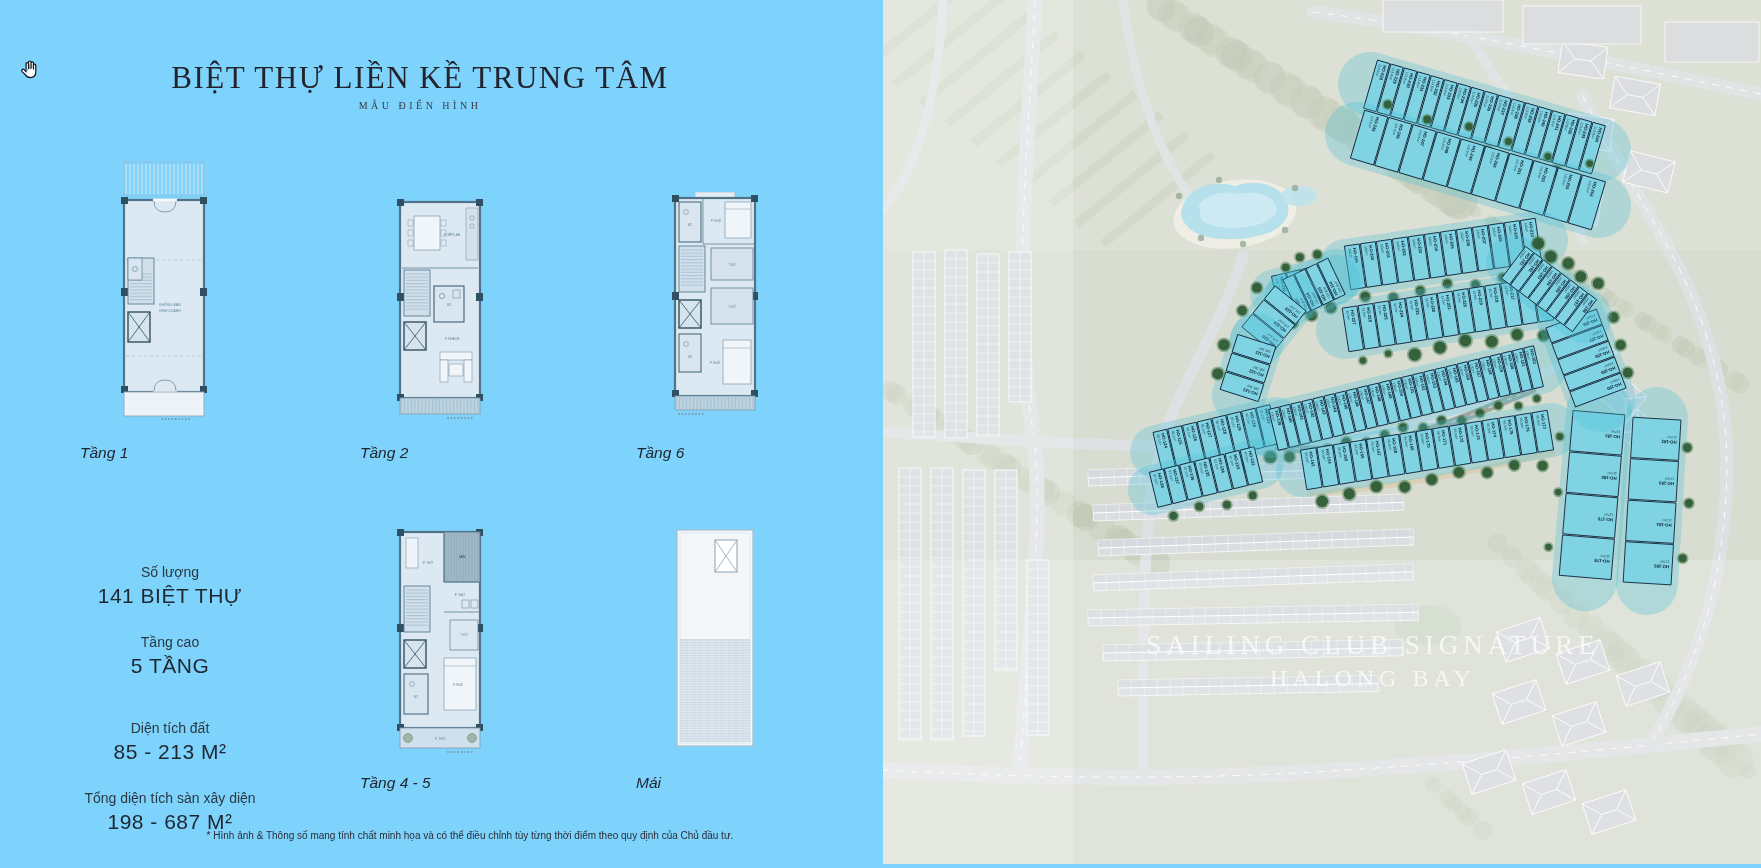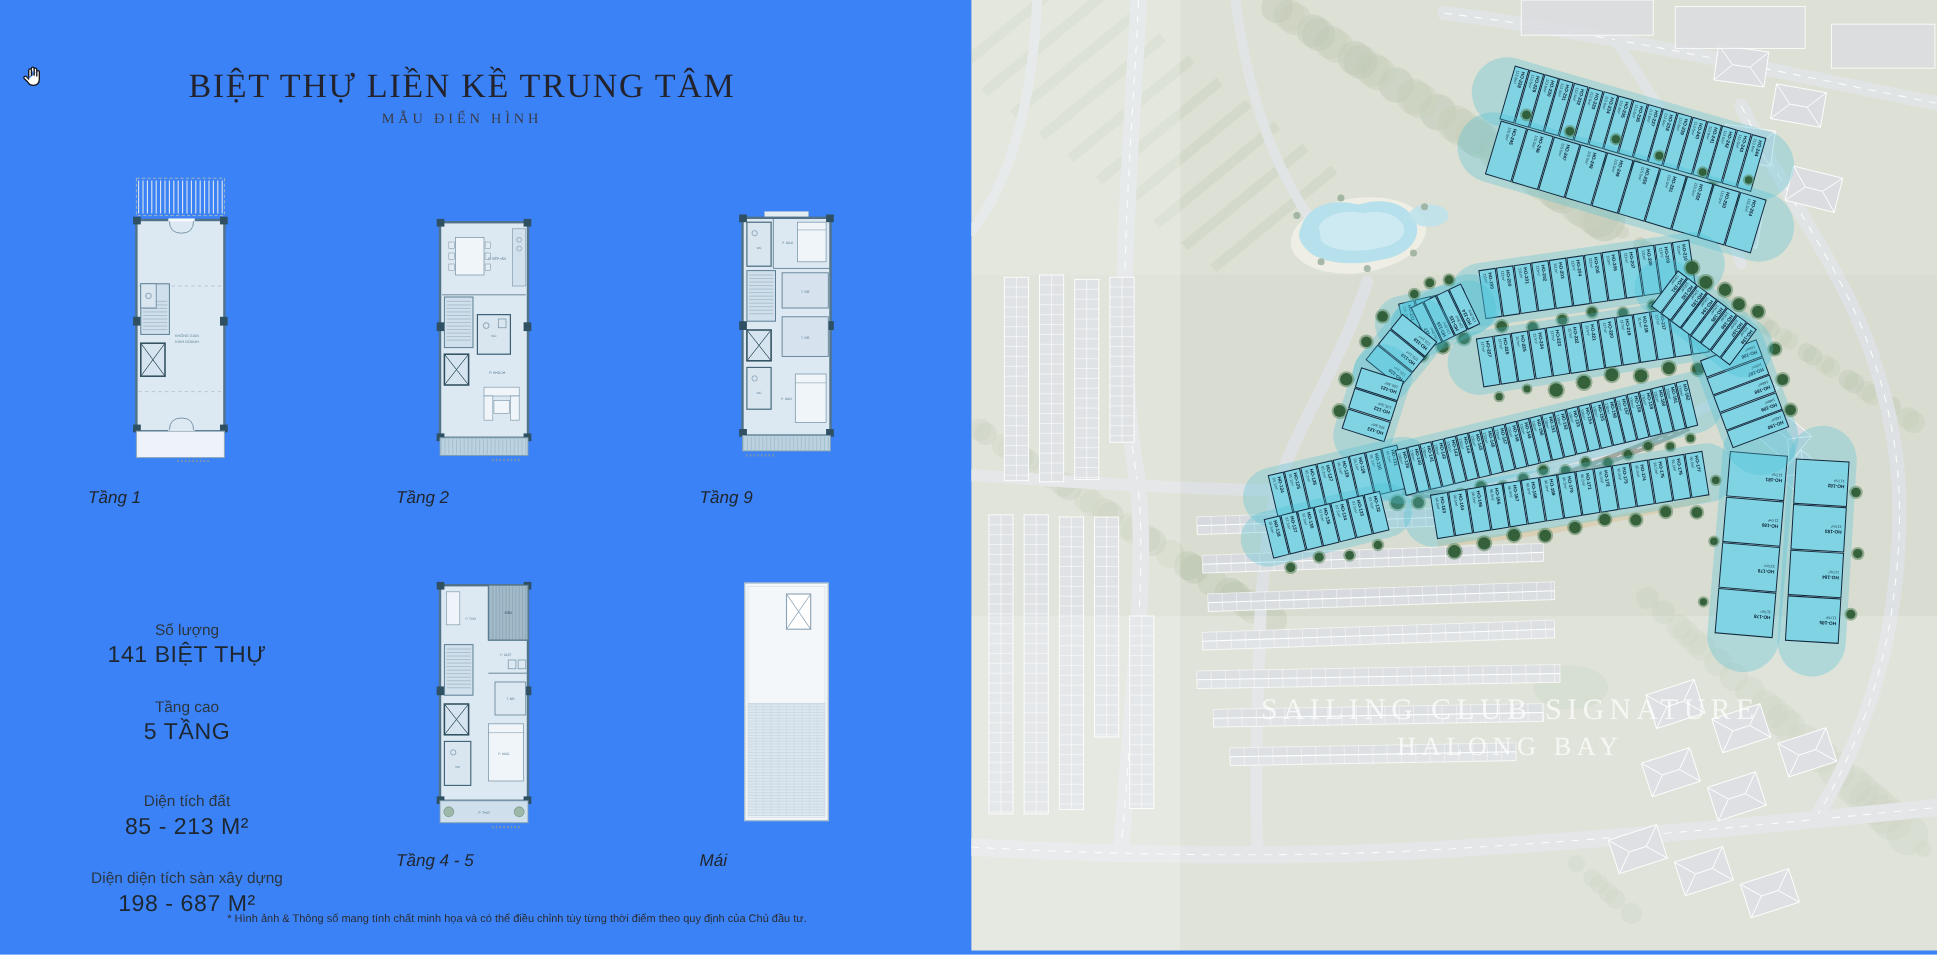--- a/index.html
+++ b/index.html
@@ -1,21 +1,21 @@
 <!DOCTYPE html>
 <html><head>
 <meta charset="utf-8">
 <style>
   html,body{margin:0;padding:0;background:#ffffff;}
-  #stage{position:relative;width:1761px;height:868px;background:#3b82f6;overflow:hidden;
+  #stage{position:relative;width:1761px;height:868px;background:#7dd3fc;overflow:hidden;
          font-family:"Liberation Sans","DejaVu Sans",sans-serif;}
   .abs{position:absolute;}
   .title{font-family:"Liberation Serif","DejaVu Serif",serif;font-size:31px;letter-spacing:1.5px;
          color:#23232d;text-align:center;font-weight:500;}
-  .subtitle{font-family:"Liberation Serif","DejaVu Serif",serif;font-size:13px;letter-spacing:3.5px;
+  .subtitle{font-family:"Liberation Serif","DejaVu Serif",serif;font-size:10px;letter-spacing:3.5px;
          color:#3a3a44;text-align:center;}
   .plan-label{font-style:italic;font-size:15.5px;color:#20262f;text-align:left;width:160px;}
   .stat{width:340px;text-align:center;color:#2c3640;}
   .stat .lb{font-size:14px;margin-top:44px;}
   .stat .vl{font-size:21px;color:#1e2630;letter-spacing:.5px;margin-top:4px;}
   .footnote{width:820px;left:60px;text-align:center;font-size:10px;color:#2c2c34;}
   .wm{fill:#ffffff;opacity:.72;font-family:"Liberation Serif","DejaVu Serif",serif;}
   .wm1{font-size:27px;letter-spacing:5px;}
   .wm2{font-size:24px;letter-spacing:5px;}
   svg text{font-family:"Liberation Sans","DejaVu Sans",sans-serif;}
@@ -272,36 +272,36 @@
         <line x1="24.199999999999996" y1="221" x2="24.199999999999996" y2="223"></line>
         <line x1="27.599999999999994" y1="221" x2="27.599999999999994" y2="223"></line>
         <line x1="30.999999999999993" y1="221" x2="30.999999999999993" y2="223"></line>
         <line x1="34.39999999999999" y1="221" x2="34.39999999999999" y2="223"></line>
         <line x1="37.79999999999999" y1="221" x2="37.79999999999999" y2="223"></line>
       </g>
   </svg>
 
   <div class="abs plan-label" style="left:80px;top:444px">Tầng 1</div>
   <div class="abs plan-label" style="left:360px;top:444px">Tầng 2</div>
-  <div class="abs plan-label" style="left:636px;top:444px">Tầng 9</div>
+  <div class="abs plan-label" style="left:636px;top:444px">Tầng 6</div>
 
   <div class="abs stat" style="left:0;top:520px">
     <div class="lb">Số lượng</div>
     <div class="vl">141 BIỆT THỰ</div>
   </div>
   <div class="abs stat" style="left:0;top:590px">
     <div class="lb">Tầng cao</div>
     <div class="vl">5 TẦNG</div>
   </div>
   <div class="abs stat" style="left:0;top:676px">
     <div class="lb">Diện tích đất</div>
     <div class="vl">85 - 213 M²</div>
   </div>
   <div class="abs stat" style="left:0;top:746px">
-    <div class="lb">Diện diện tích sàn xây dựng</div>
+    <div class="lb">Tổng diện tích sàn xây diện</div>
     <div class="vl">198 - 687 M²</div>
   </div>
 
   <svg class="abs" style="left:390px;top:524px" width="100" height="238" viewBox="0 0 100 238">
     <rect x="10" y="8" width="80" height="196" fill="#dde9f2" stroke="#517288" stroke-width="2.2"></rect>
     <g fill="#2f4f62">
       <rect x="7" y="5" width="7" height="7"></rect>
         <rect x="86" y="5" width="7" height="7"></rect>
       <rect x="7" y="100" width="7" height="8"></rect>
         <rect x="86" y="100" width="7" height="8"></rect>

